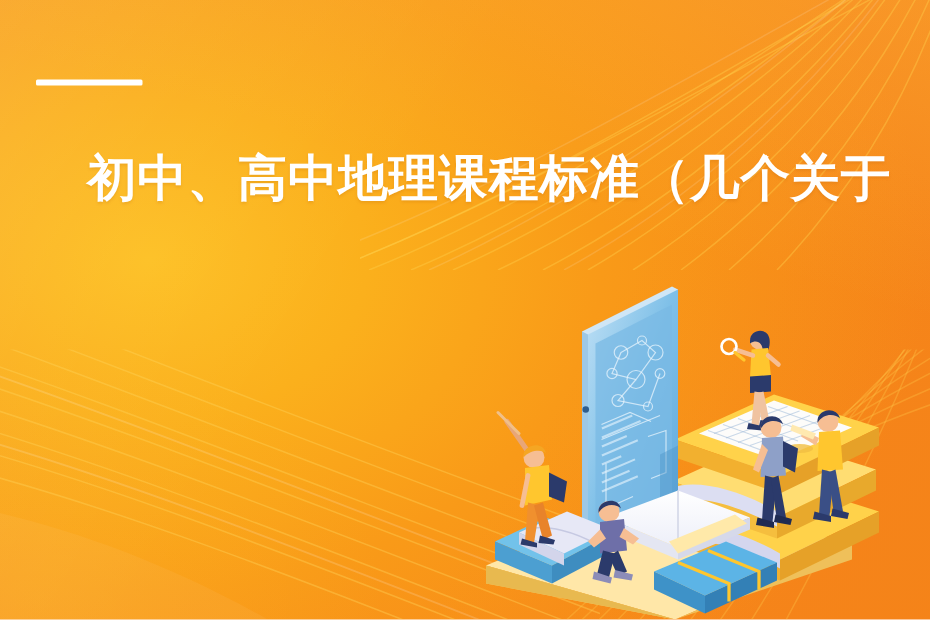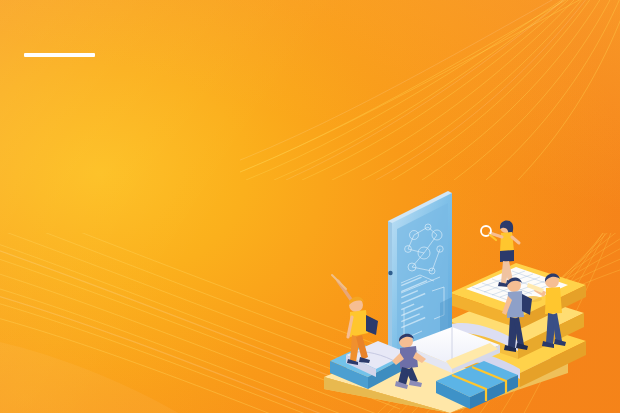--- a/index.html
+++ b/index.html
@@ -124,20 +124,21 @@
         <path d="M 90 220 C 152 138 236 32 300 -44"></path>
         <path d="M 112 220 C 172 136 250 22 300 -58"></path>
         <path d="M 136 220 C 192 132 264 12 300 -72"></path>
         <path d="M 162 220 C 214 128 278 2 300 -86"></path>
       </g>
     </svg>
   </div>
 
   <div id="rule"></div>
 
+  <div id="title">初中、高中地理课程标准（几个关于</div>
 
   <div id="illo">
     <svg viewBox="0 0 320 250" preserveAspectRatio="xMidYMax meet">
 
       <defs>
         <linearGradient id="gTab" x1="0" y1="0" x2="1" y2="1">
           <stop offset="0%" stop-color="#BFE0F5"></stop>
           <stop offset="48%" stop-color="#7FC0E8"></stop>
           <stop offset="100%" stop-color="#5FA8DC"></stop>
         </linearGradient>

